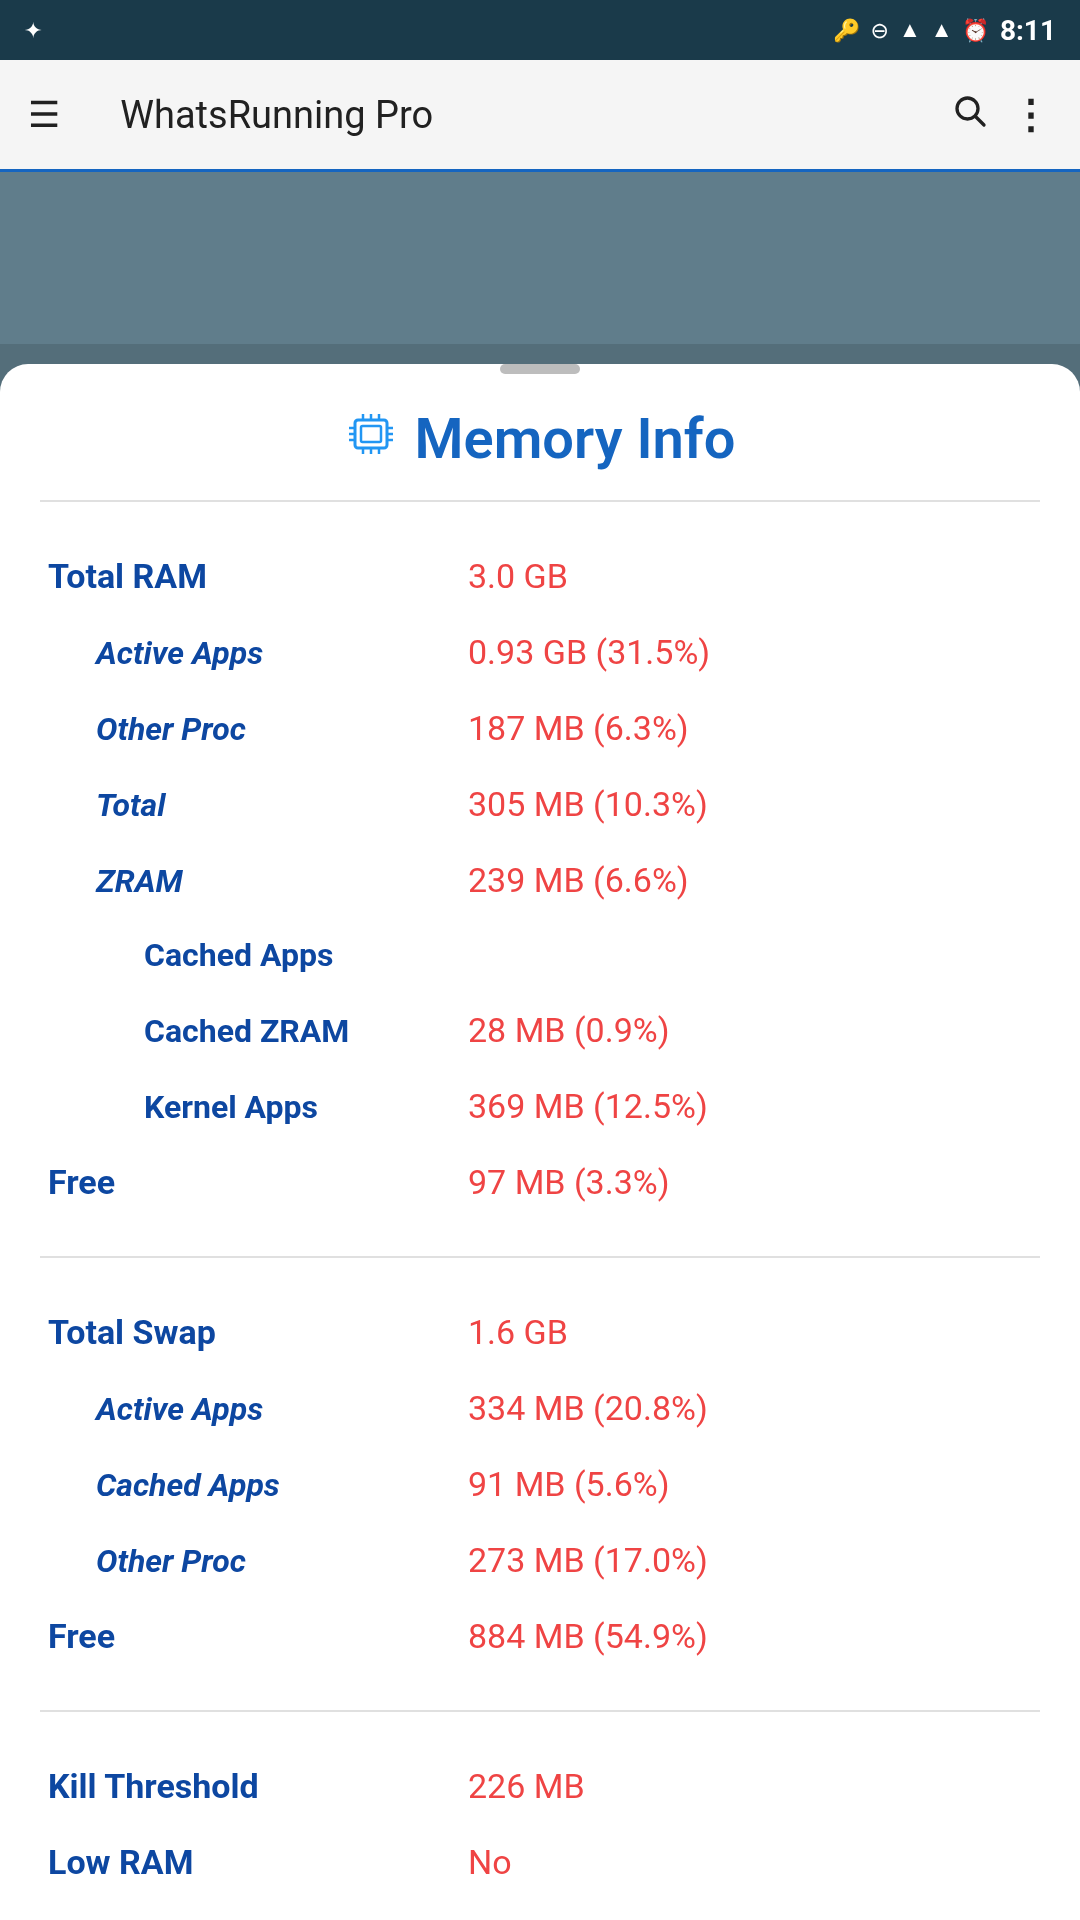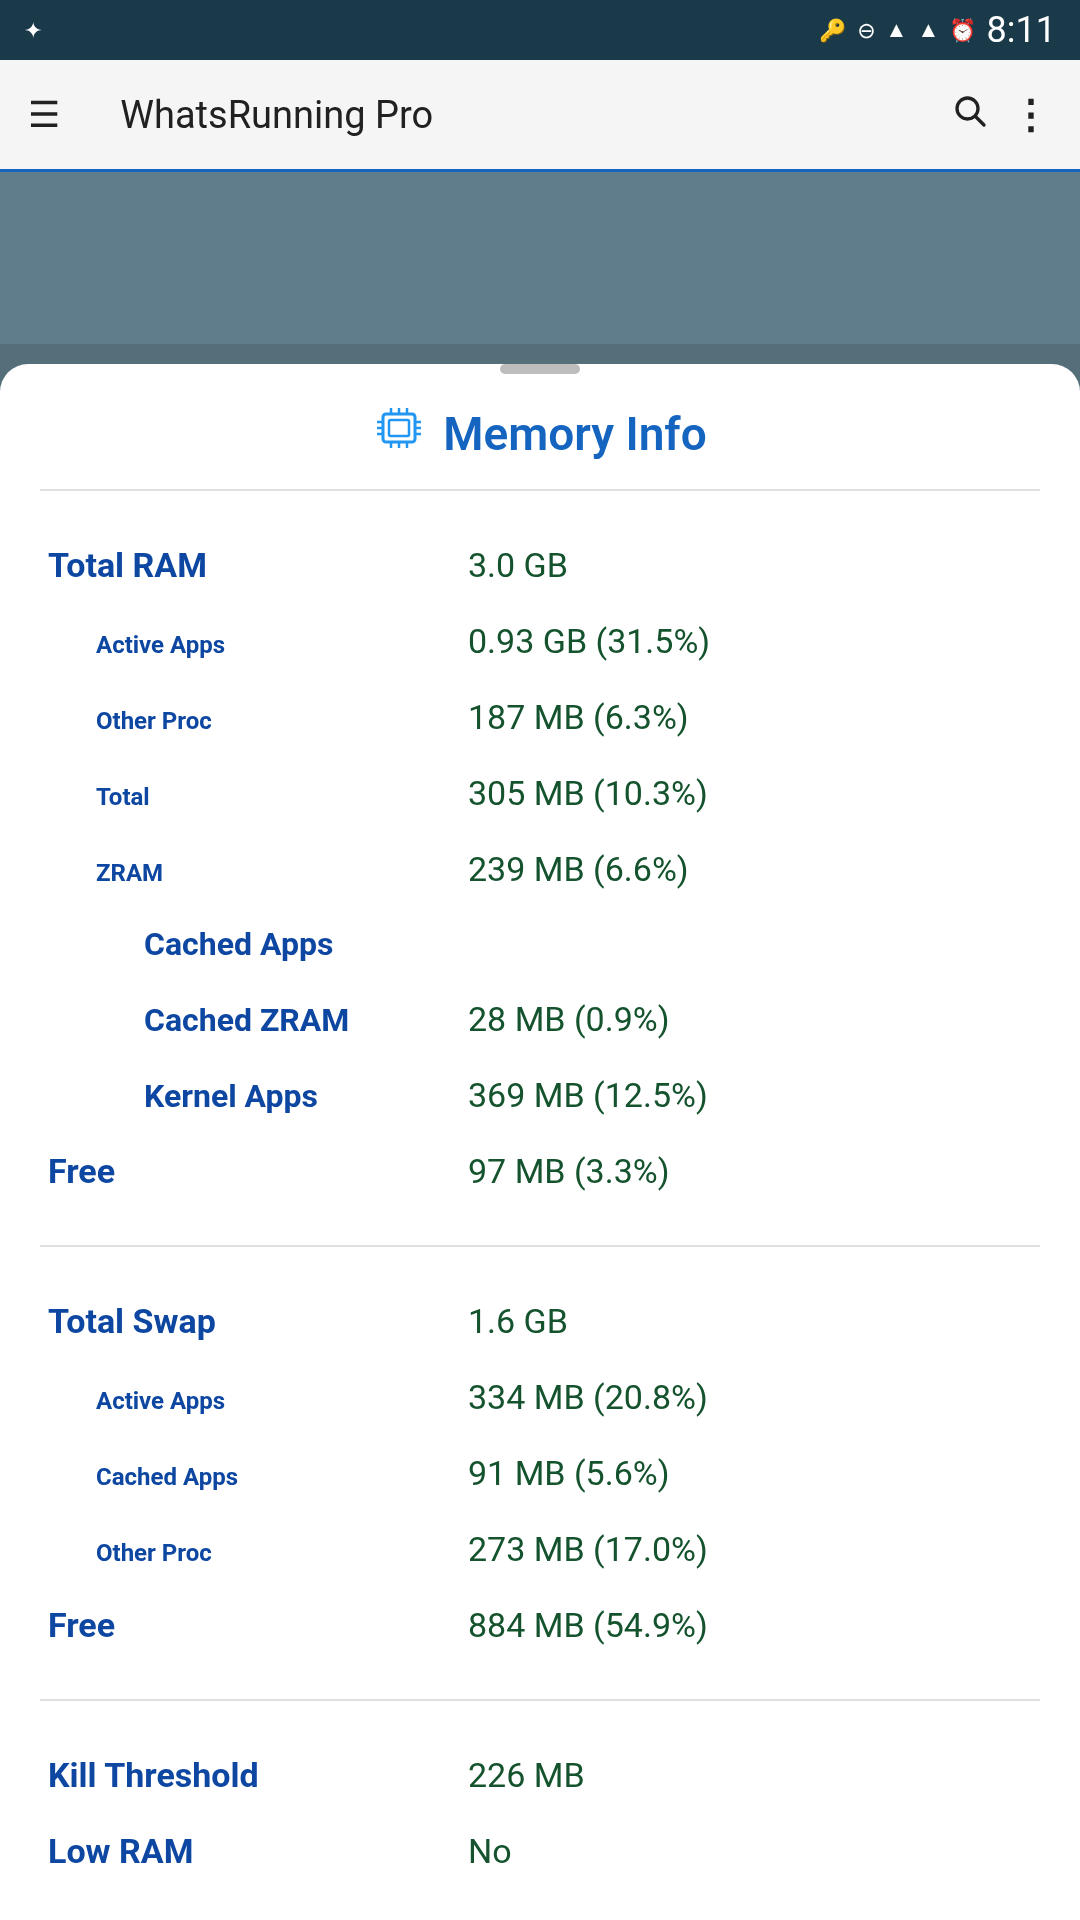--- a/index.html
+++ b/index.html
@@ -35,22 +35,22 @@
       color: white;
       font-size: 26px;
       font-weight: 500;
     }
     .status-icon {
       color: white;
       font-size: 22px;
     }
     .status-time {
       color: white;
-      font-size: 36px;
-      font-weight: 400;
+      font-size: 28px;
+      font-weight: 700;
     }
 
     
     .app-bar {
       width: 100%;
       height: 112px;
       background: #f5f5f5;
       display: flex;
       align-items: center;
       padding: 0 28px;
@@ -107,21 +107,21 @@
       gap: 18px;
       margin-bottom: 28px;
       padding: 0 40px;
     }
     .header-icon {
       color: #2196f3;
       font-size: 44px;
     }
     .header-title {
       color: #1565c0;
-      font-size: 46px;
+      font-size: 56px;
       font-weight: 600;
     }
 
     .divider {
       height: 2px;
       background: #e0e0e0;
       margin: 0 40px 0 40px;
     }
 
     
@@ -137,30 +137,31 @@
 
     .info-label {
       color: #0d47a1;
       font-size: 34px;
       font-weight: 700;
       min-width: 420px;
     }
 
     .info-label.indent-1 {
       padding-left: 48px;
-      font-size: 24px;
+      font-size: 32px;
+      font-style: italic;
     }
 
     .info-label.indent-2 {
       padding-left: 96px;
       font-size: 32px;
     }
 
     .info-value {
-      color: #14532d;
+      color: #ef4444;
       font-size: 34px;
       font-weight: 400;
     }
 
     
     .bg-overlay {
       width: 100%;
       height: 172px;
       background: #607d8b;
     }

